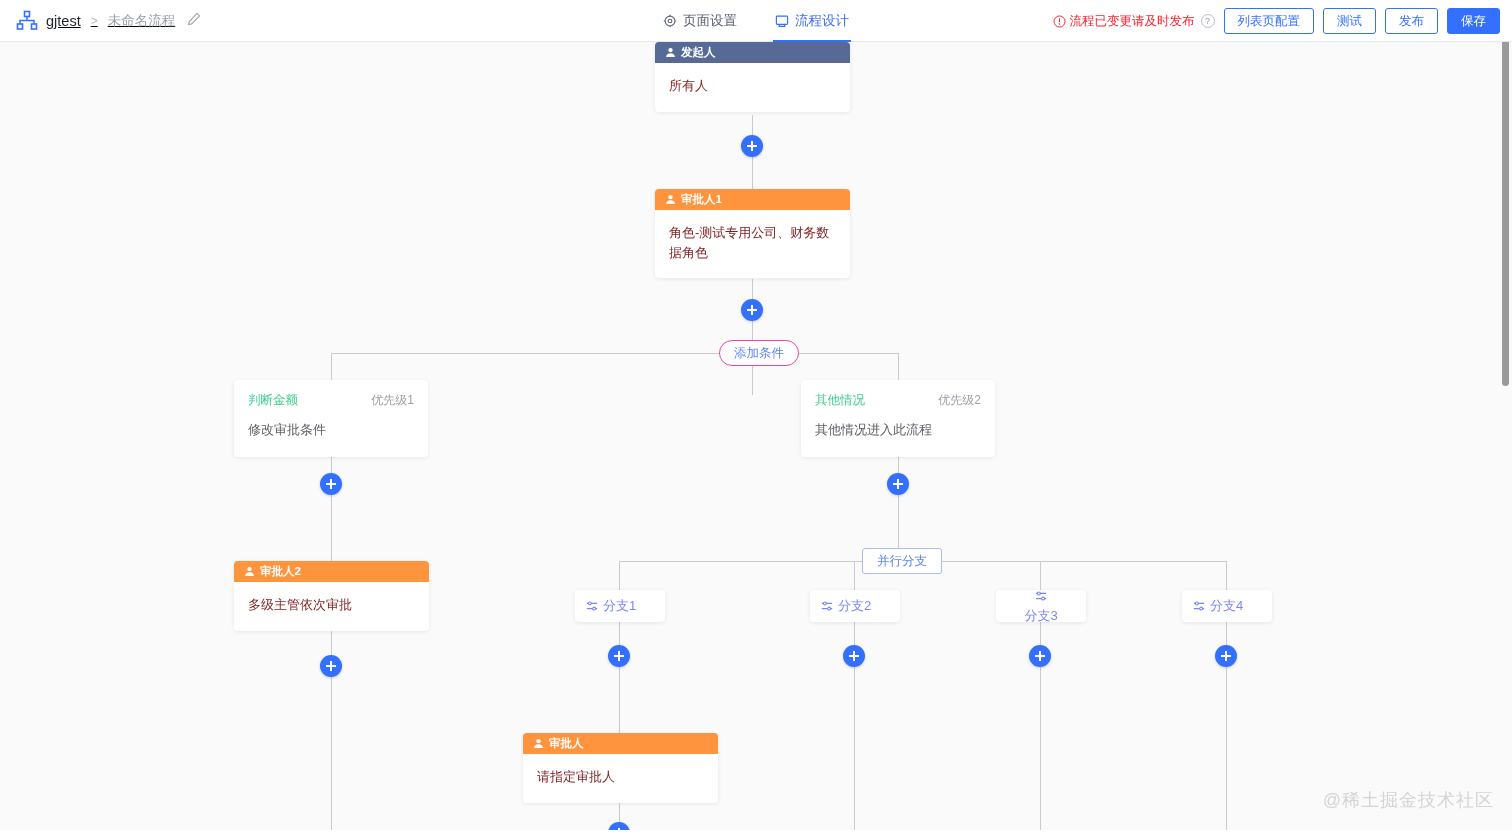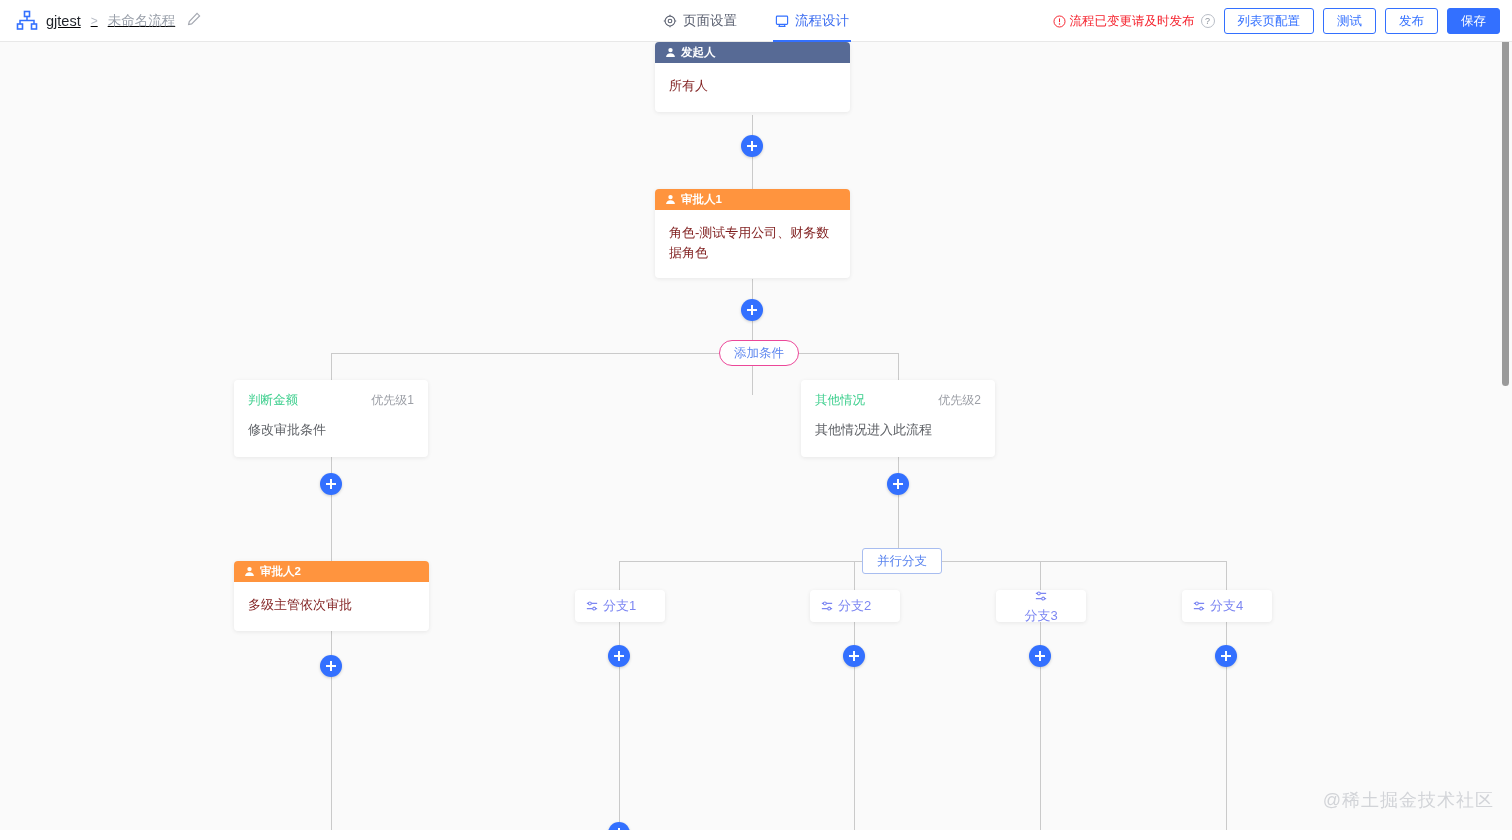--- a/index.html
+++ b/index.html
@@ -342,17 +342,27 @@
       <circle cx="9.5" cy="10" r="1.7" fill="#fff" stroke="#7c86f2" stroke-width="1.3"></circle>
     </svg>
     <span>分支4</span>
   </div>
 
   <div class="plus" style="left:608px; top:613px;"></div>
   <div class="plus" style="left:843px; top:613px;"></div>
   <div class="plus" style="left:1029px; top:613px;"></div>
   <div class="plus" style="left:1215px; top:613px;"></div>
 
+  <div class="node" style="left:523px; top:701px; width:195px;">
+    <div class="node-hd approve">
+      <svg class="person-ico" viewBox="0 0 12 12">
+        <circle cx="6" cy="3.4" r="2.4" fill="#fff"></circle>
+        <path d="M1.2 11 a4.8 4.2 0 0 1 9.6 0 Z" fill="#fff"></path>
+      </svg>
+      <span>审批人</span>
+    </div>
+    <div class="node-body">请指定审批人</div>
+  </div>
   <div class="plus" style="left:608px; top:790px;"></div>
 
   <div class="scrollbar-v"></div>
   <div class="watermark">@稀土掘金技术社区</div>
 </div>
 
 </body></html>

